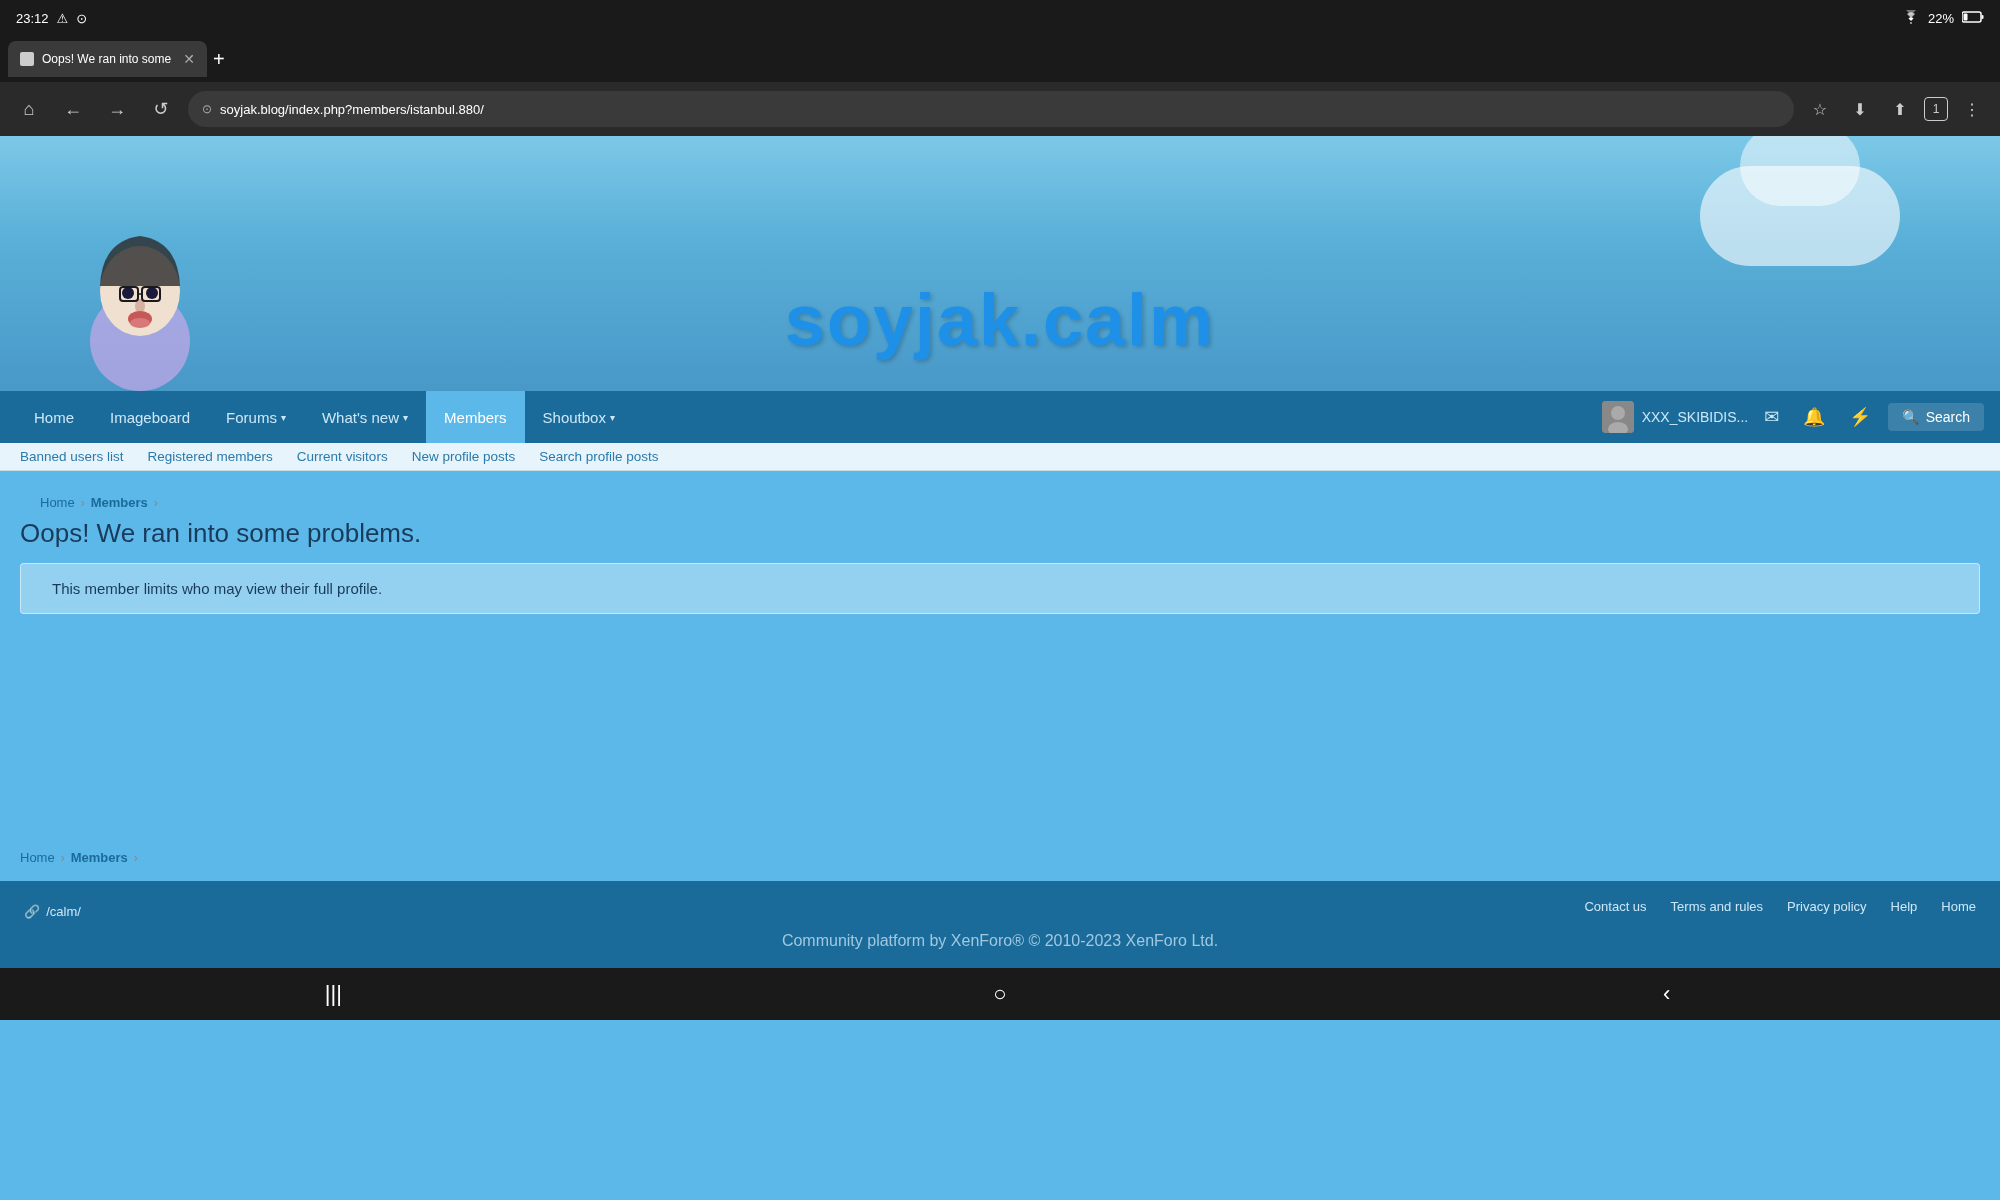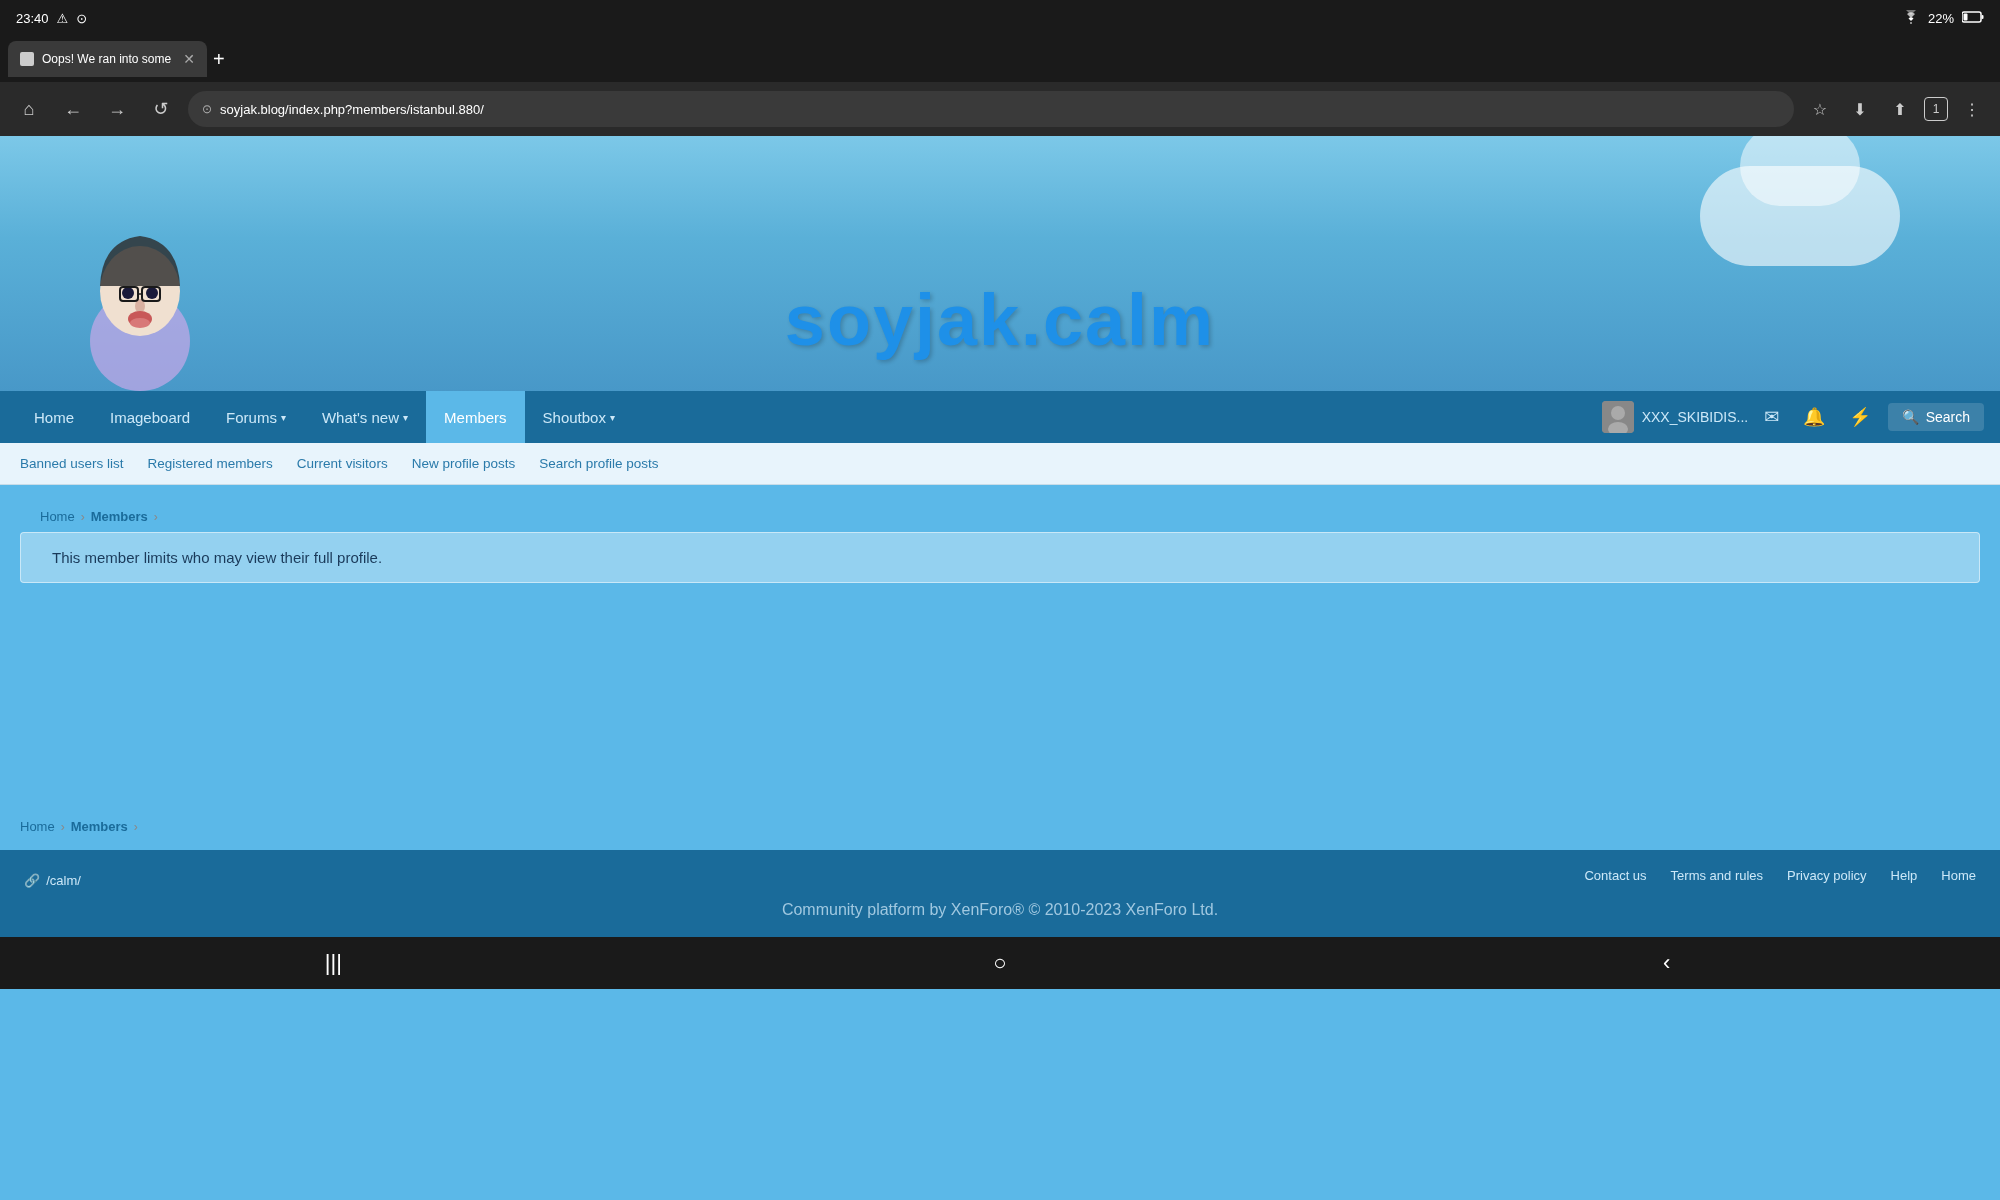--- a/index.html
+++ b/index.html
@@ -202,21 +202,21 @@
       font-size: 14px;
       cursor: pointer;
       display: flex;
       align-items: center;
       gap: 6px;
     }
 
     
     .sub-nav {
       background: #e8f4fc;
-      height: 42px;
+      height: 28px;
       display: flex;
       align-items: center;
       padding: 0 20px;
       gap: 24px;
       border-bottom: 1px solid #c8dce8;
     }
     .sub-nav-item {
       color: #2a7aaa;
       font-size: 13.5px;
       cursor: pointer;
@@ -323,21 +323,21 @@
     }
 
     
     .mascot-svg { width: 160px; height: 180px; }
   </style>
 </head>
 <body>
 
 <div class="status-bar">
   <div class="status-left">
-    <span>23:40</span>
+    <span>23:12</span>
     <span>⚠</span>
     <span>⊙</span>
   </div>
   <div class="status-right">
     <span>
       <svg width="18" height="14" viewBox="0 0 18 14" fill="white">
         <path d="M9 11l2.5-2.5a3.5 3.5 0 0 0-5 0L9 11z" fill="white"></path>
         <path d="M9 14l1-1-1-1-1 1z" fill="white"></path>
         <path d="M9 8l4-4a5.7 5.7 0 0 0-8 0z" fill="white" opacity="0.7"></path>
         <path d="M9 5l5.5-5.5a8 8 0 0 0-11 0z" fill="white" opacity="0.4"></path>
@@ -459,20 +459,21 @@
 
   <div class="main-content">
 
     <div class="breadcrumb">
       <a class="breadcrumb-link">Home</a>
       <span class="breadcrumb-sep">›</span>
       <a class="breadcrumb-link" style="font-weight:bold;">Members</a>
       <span class="breadcrumb-sep">›</span>
     </div>
 
+    <h1 class="error-title">Oops! We ran into some problems.</h1>
 
     <div class="error-box">
       <span>This member limits who may view their full profile.</span>
     </div>
   </div>
 
   <div class="footer-breadcrumb">
     <a class="breadcrumb-link">Home</a>
     <span class="breadcrumb-sep">›</span>
     <a class="breadcrumb-link" style="font-weight:bold;">Members</a>

